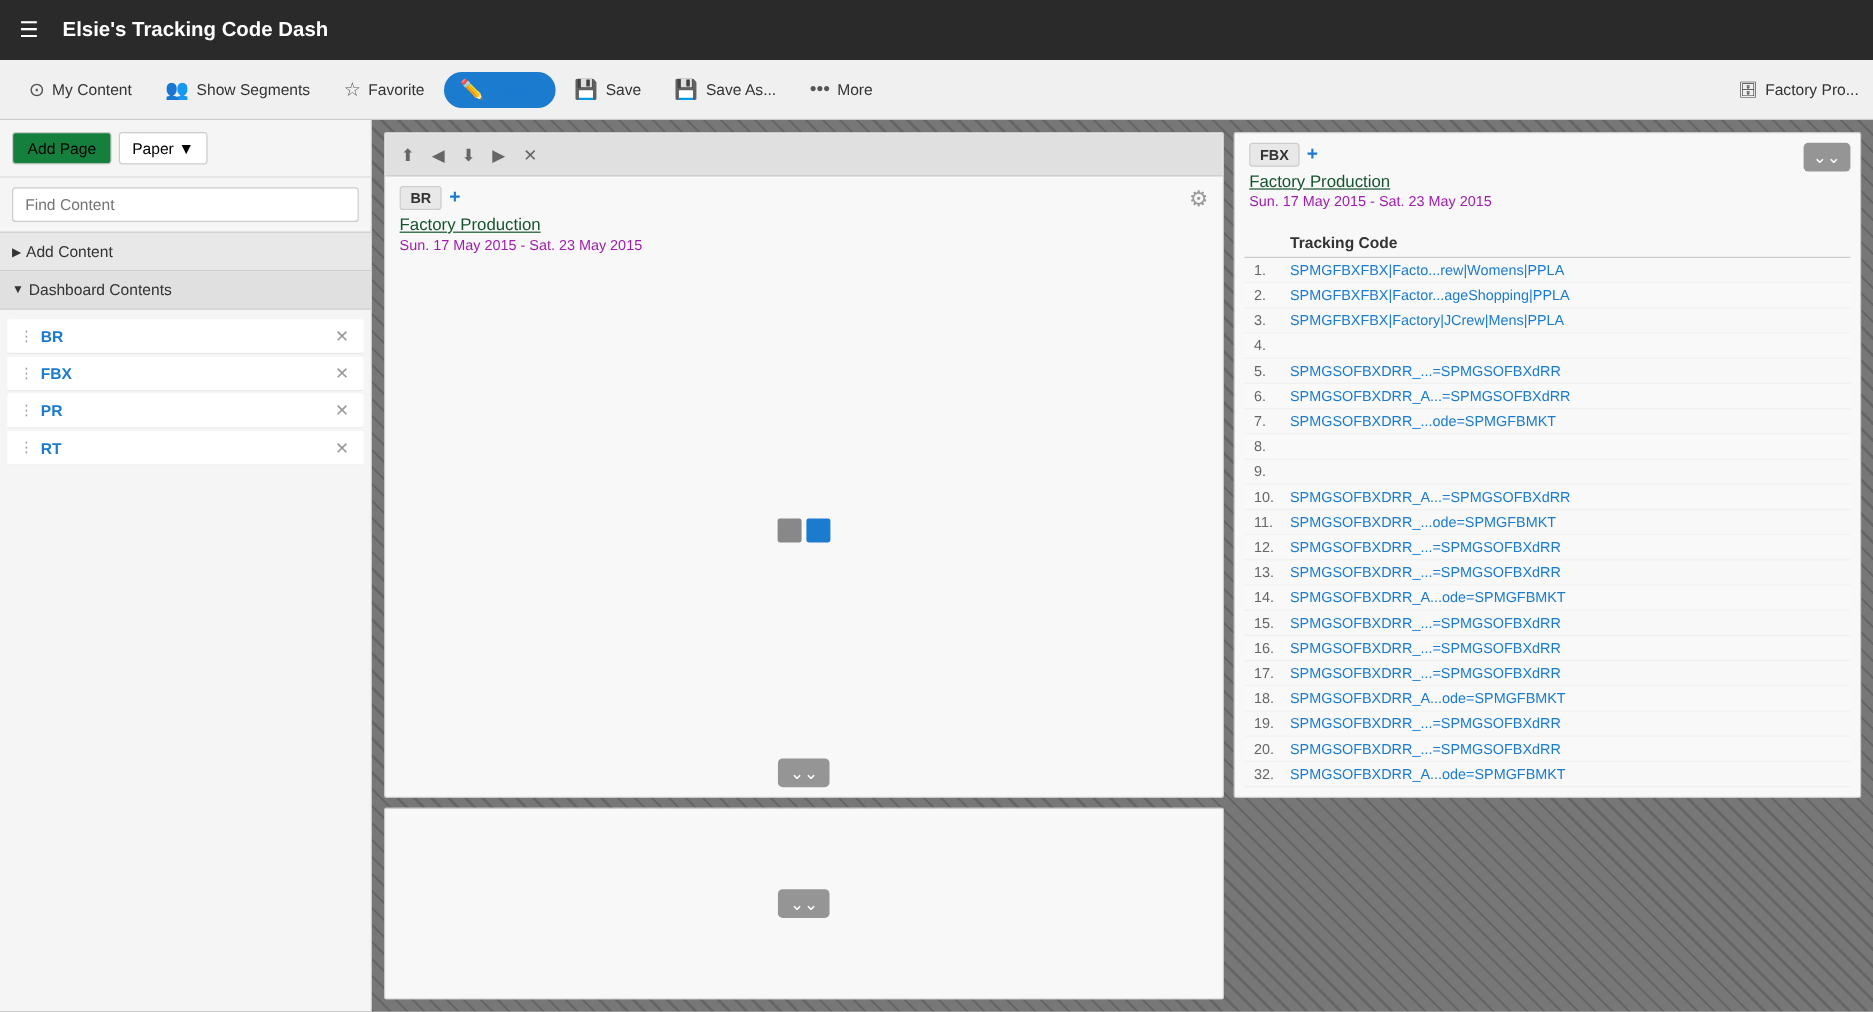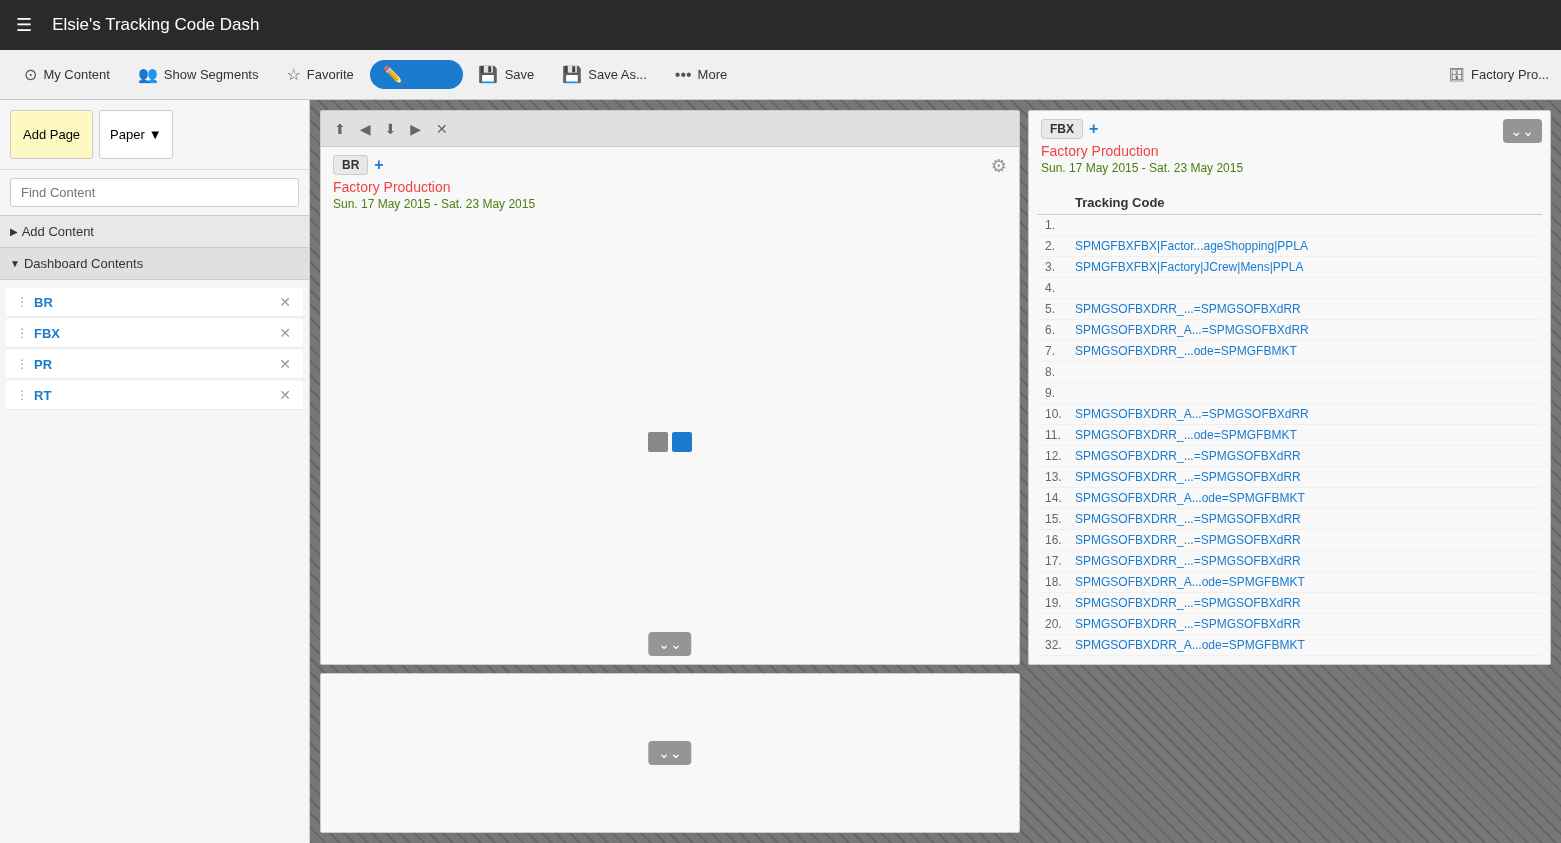--- a/index.html
+++ b/index.html
@@ -16,21 +16,21 @@
     }
     .top-bar .hamburger {
       color: #fff;
       font-size: 18px;
       cursor: pointer;
       margin-right: 8px;
     }
     .top-bar .title {
       color: #fff;
       font-size: 17px;
-      font-weight: normal;
+      font-weight: bold;
     }
 
     
     .toolbar {
       background: #f0f0f0;
       height: 50px;
       display: flex;
       align-items: center;
       padding: 0 12px;
       gap: 4px;
@@ -83,23 +83,23 @@
       flex-direction: column;
       flex-shrink: 0;
     }
     .sidebar-top {
       padding: 10px;
       display: flex;
       gap: 6px;
       border-bottom: 1px solid #ddd;
     }
     .add-page-btn {
-      background: #fef9c3;
+      background: #15803d;
       border: 1px solid #ccc;
-      padding: 16px 12px;
+      padding: 5px 12px;
       border-radius: 3px;
       cursor: pointer;
       font-size: 13px;
     }
     .paper-btn {
       background: #fff;
       border: 1px solid #ccc;
       padding: 5px 10px;
       border-radius: 3px;
       cursor: pointer;
@@ -232,26 +232,27 @@
     }
     .panel-tag-add {
       background: none;
       border: none;
       color: #1a7bcf;
       cursor: pointer;
       font-size: 16px;
       font-weight: bold;
     }
     .panel-title {
-      color: #ef4444;
+      color: #14532d;
       font-size: 14px;
       margin: 4px 0 2px 0;
+      text-decoration: underline;
     }
     .panel-date {
-      color: #4d7c0f;
+      color: #a21caf;
       font-size: 12px;
     }
     .panel-settings-icon {
       color: #999;
       font-size: 18px;
       cursor: pointer;
     }
 
     .panel-body {
       flex: 1;
@@ -480,20 +481,21 @@
             </div>
           </div>
           <div class="panel-table">
             <div class="table-header-row">
               <span class="col-num"></span>
               <span class="col-tracking">Tracking Code</span>
             </div>
             <div id="table-rows-container">
                 <div class="table-row">
       <span class="col-num">1.</span>
+      <span class="col-tracking">SPMGFBXFBX|Facto...rew|Womens|PPLA</span>
     </div>
                 <div class="table-row">
       <span class="col-num">2.</span>
       <span class="col-tracking">SPMGFBXFBX|Factor...ageShopping|PPLA</span>
     </div>
                 <div class="table-row">
       <span class="col-num">3.</span>
       <span class="col-tracking">SPMGFBXFBX|Factory|JCrew|Mens|PPLA</span>
     </div>
                 <div class="table-row">

